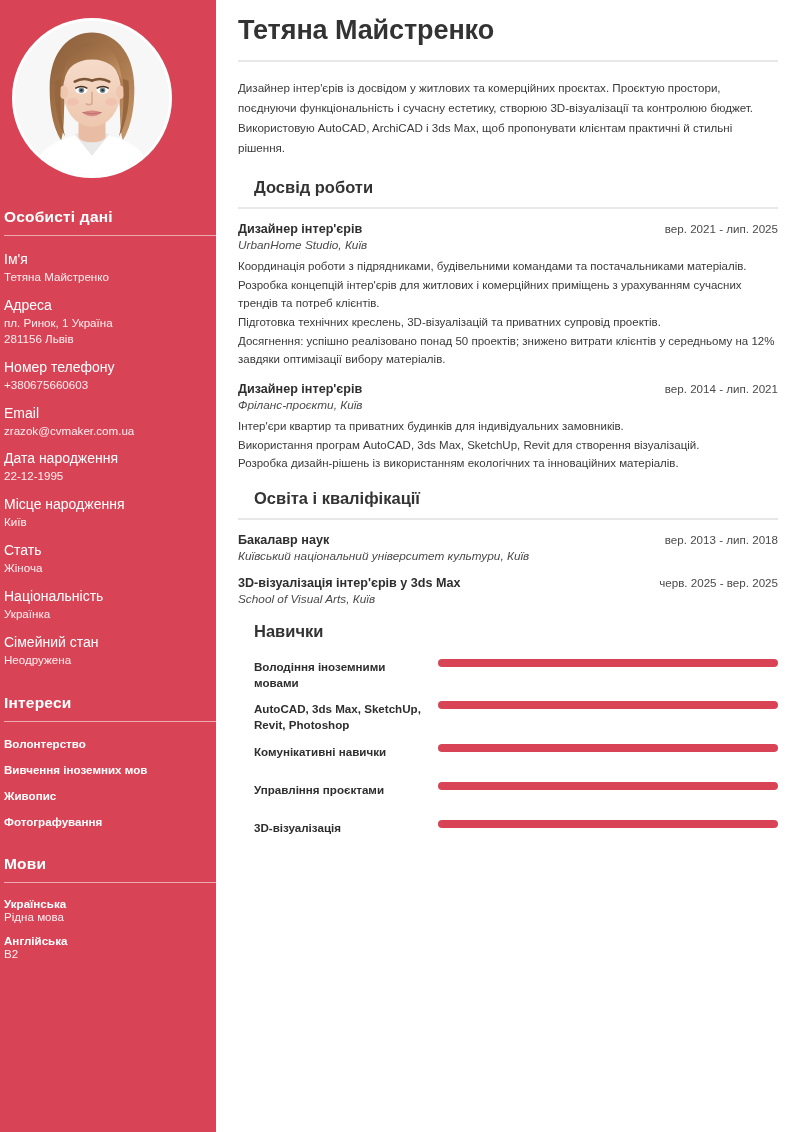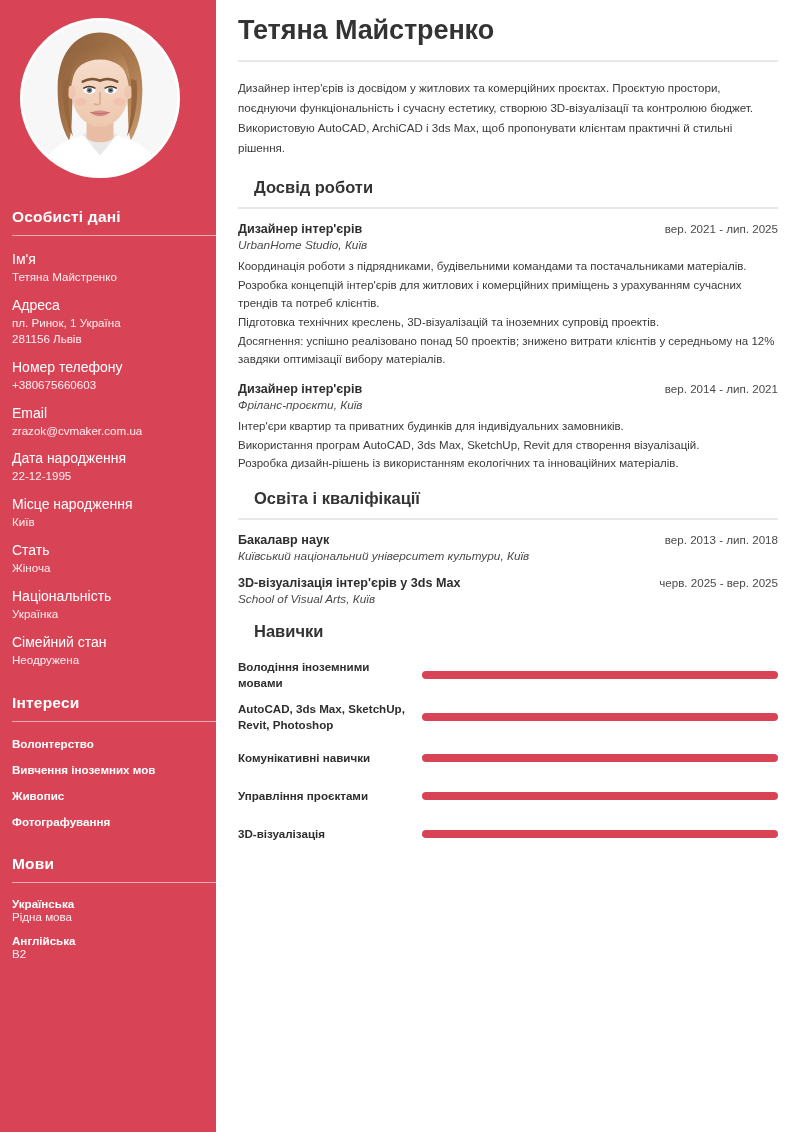--- a/index.html
+++ b/index.html
@@ -21,21 +21,21 @@
     overflow: hidden;
     display: flex;
   }
 
   
   .sidebar {
     width: 216px;
     min-width: 216px;
     background: #d84456;
     color: #ffffff;
-    padding: 0 0 0 12px;
+    padding: 0 0 0 4px;
     position: relative;
   }
 
   .photo-wrap {
     width: 160px;
     height: 160px;
     margin: 18px 0 0 8px;
     border-radius: 50%;
     overflow: hidden;
     background: #f3f3f3;
@@ -172,23 +172,24 @@
   .entry-desc {
     font-size: 11.5px;
     line-height: 1.62;
     color: #3a3a3a;
   }
 
   
   .skills { margin-top: 18px; }
   .skill-row {
     display: flex;
-    align-items: center;
+    align-items: flex-start;
     min-height: 28px;
     margin-bottom: 10px;
+    margin-left: 16px;
   }
   .skill-name {
     width: 184px;
     min-width: 184px;
     font-size: 11.6px;
     font-weight: bold;
     color: #2e2e2e;
     line-height: 1.4;
     padding-right: 6px;
   }
@@ -351,21 +352,21 @@
       <div class="sec-rule"></div>
       <div id="experience-list">
     <div class="entry">
       <div class="entry-head">
         <span class="entry-title">Дизайнер інтер'єрів</span>
         <span class="entry-date">вер. 2021 - лип. 2025</span>
       </div>
       <div class="entry-sub">UrbanHome Studio, Київ</div>
       <div class="entry-desc">Координація роботи з підрядниками, будівельними командами та постачальниками матеріалів.</div>
             <div class="entry-desc">Розробка концепцій інтер'єрів для житлових і комерційних приміщень з урахуванням сучасних трендів та потреб клієнтів.</div>
-            <div class="entry-desc">Підготовка технічних креслень, 3D-візуалізацій та іноземних супровід проектів.</div>
+            <div class="entry-desc">Підготовка технічних креслень, 3D-візуалізацій та приватних супровід проектів.</div>
             <div class="entry-desc">Досягнення: успішно реалізовано понад 50 проектів; знижено витрати клієнтів у середньому на 12% завдяки оптимізації вибору матеріалів.</div>
     </div>
     <div class="entry">
       <div class="entry-head">
         <span class="entry-title">Дизайнер інтер'єрів</span>
         <span class="entry-date">вер. 2014 - лип. 2021</span>
       </div>
       <div class="entry-sub">Фріланс-проєкти, Київ</div>
       <div class="entry-desc">Інтер'єри квартир та приватних будинків для індивідуальних замовників.</div>
             <div class="entry-desc">Використання програм AutoCAD, 3ds Max, SketchUp, Revit для створення візуалізацій.</div>

